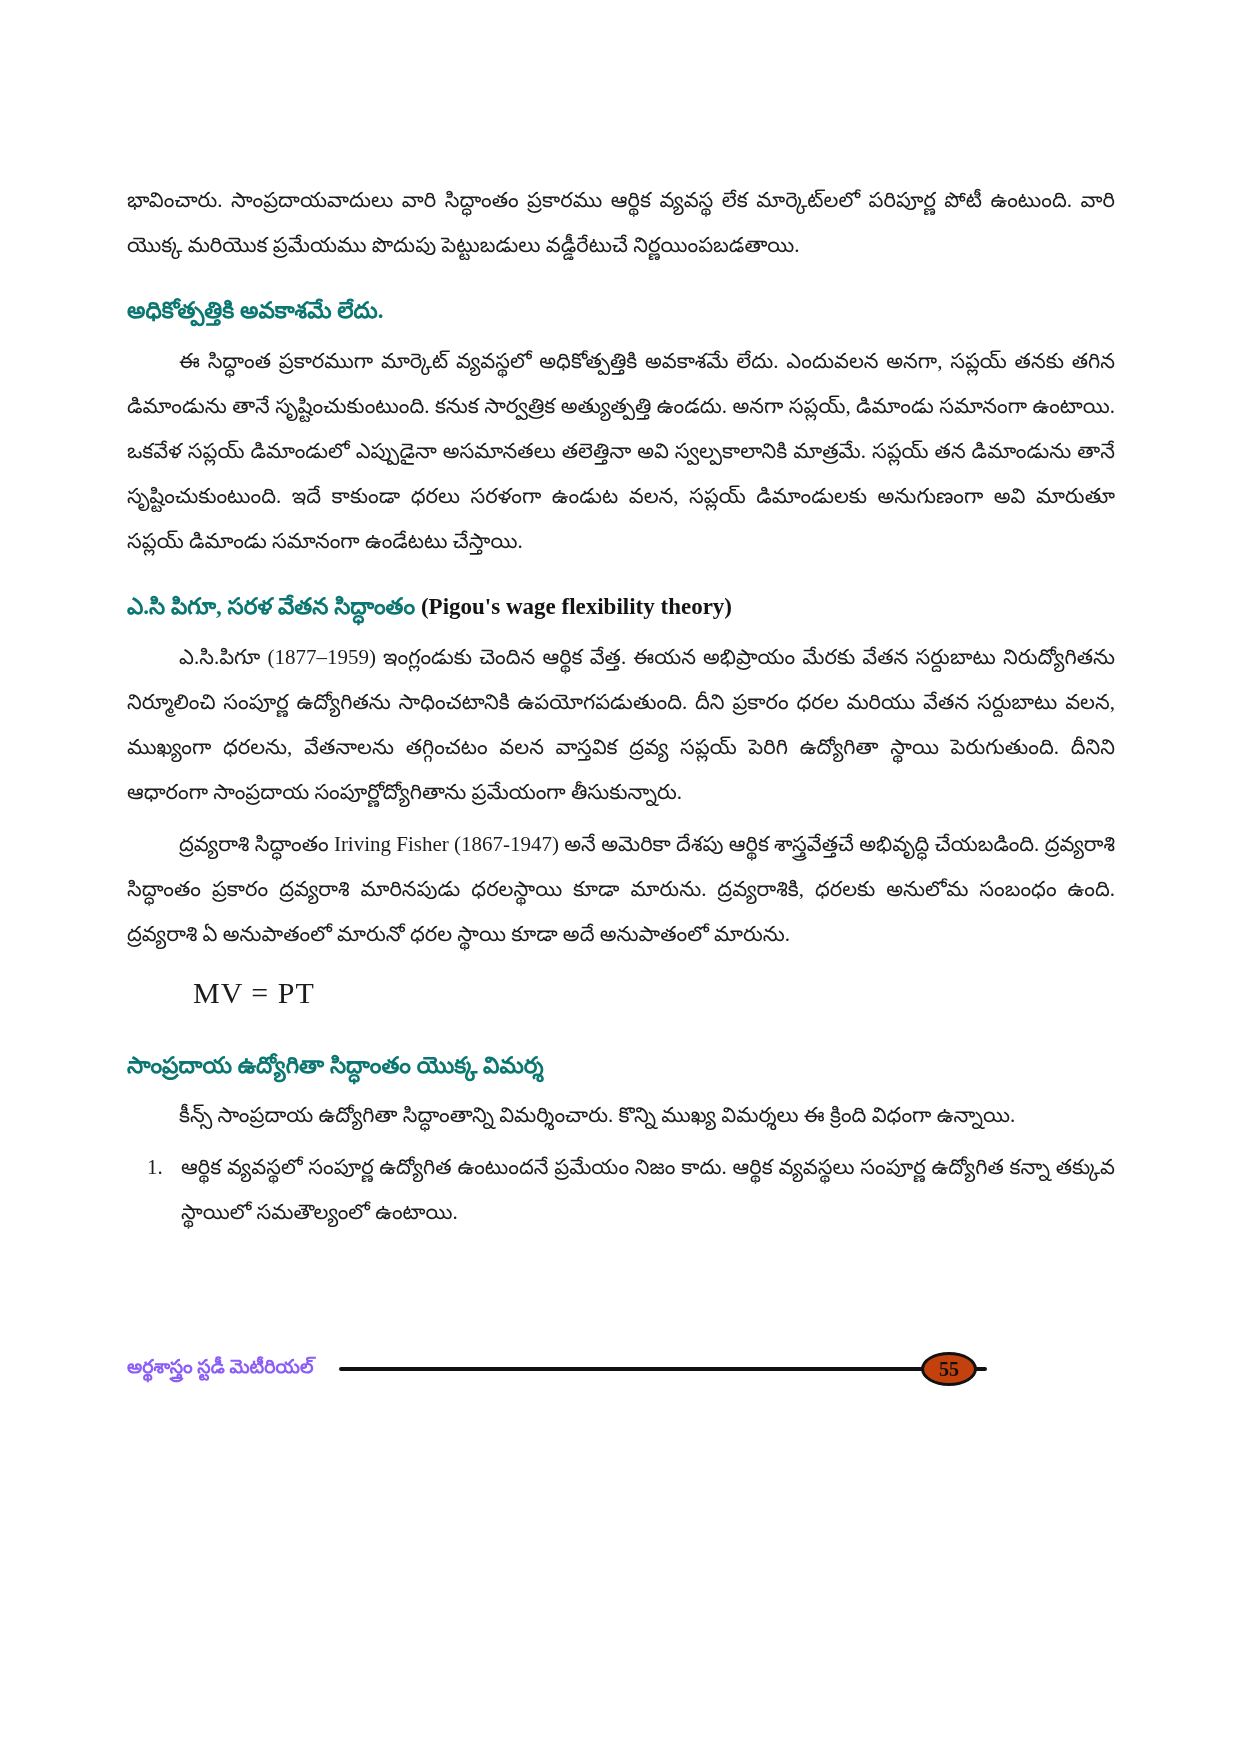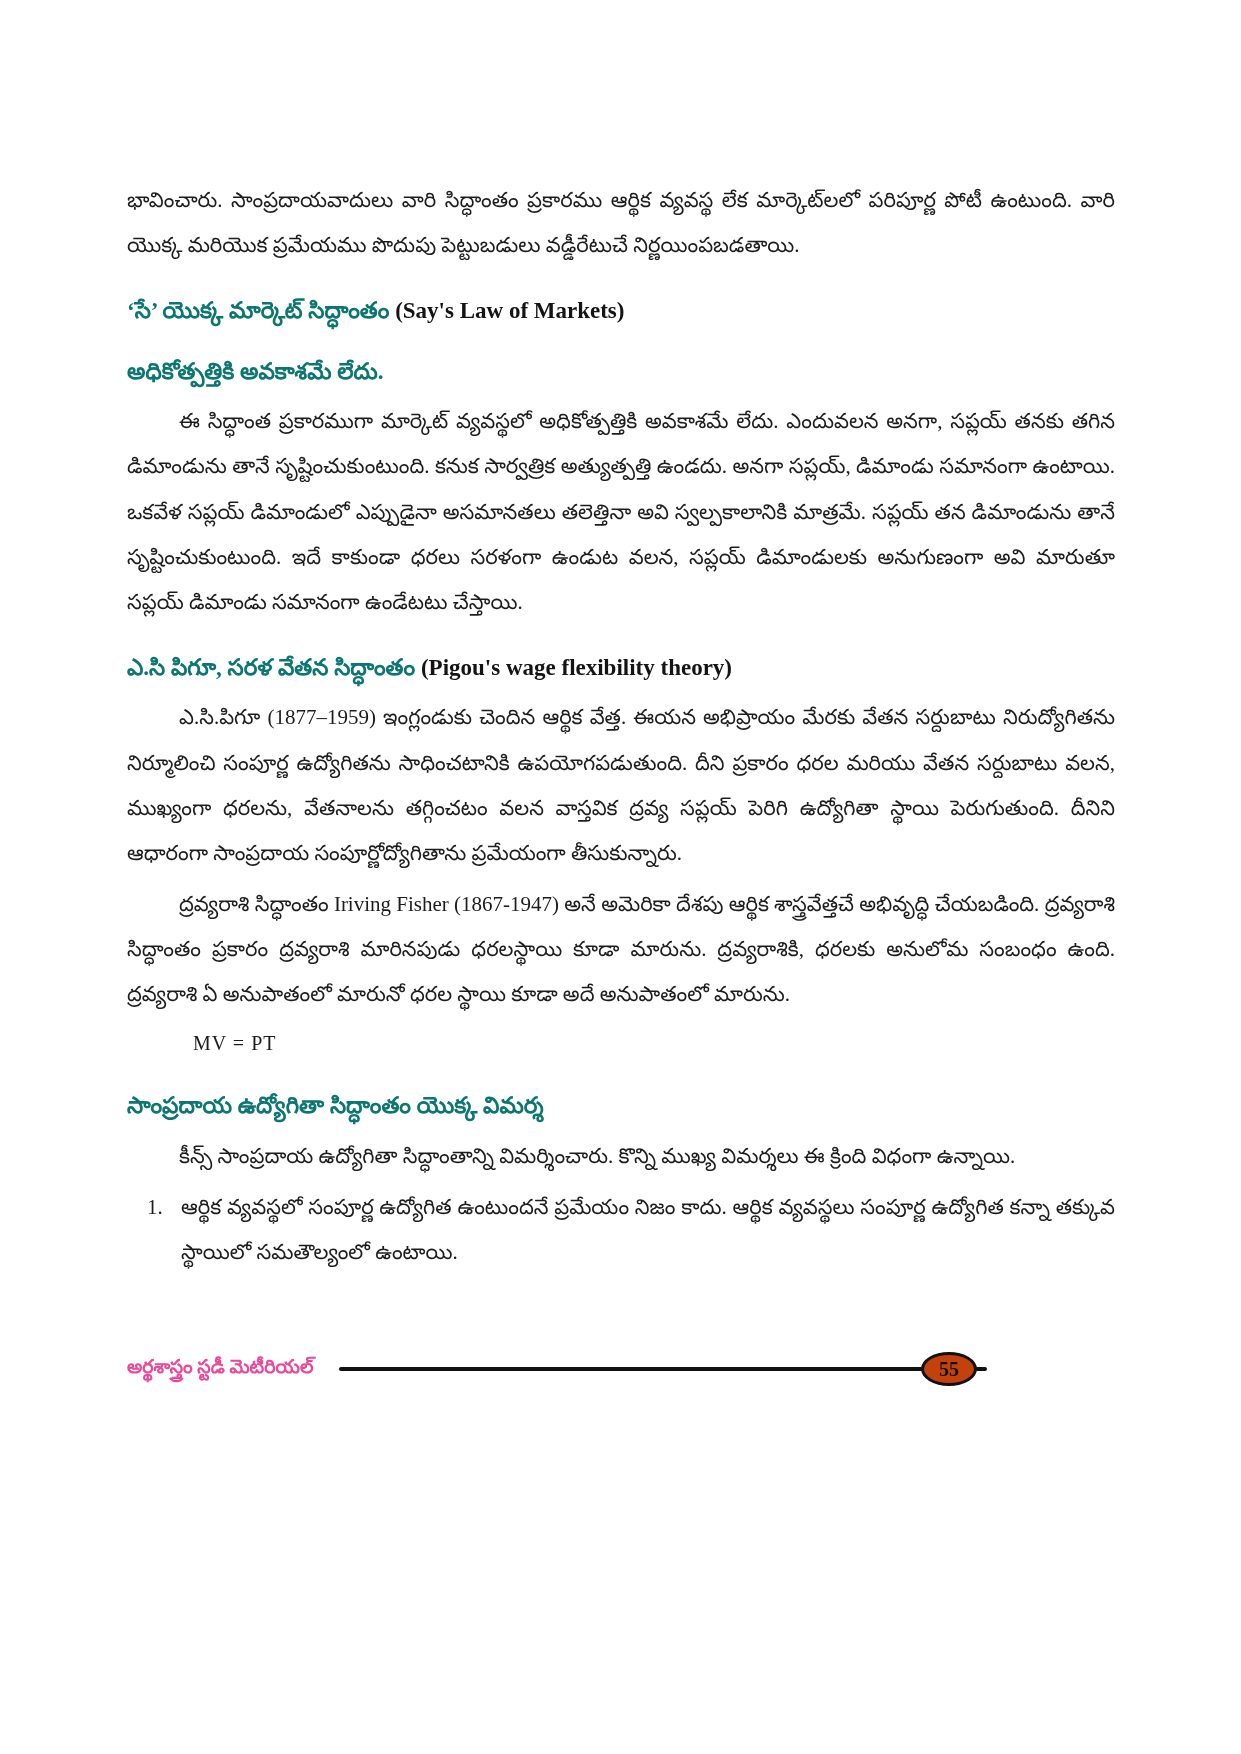--- a/index.html
+++ b/index.html
@@ -39,21 +39,21 @@
     color: #141414;
     font-family: "Liberation Serif", serif;
     font-weight: bold;
   }
   .fisher-label {
     font-size: 21px;
     line-height: 2.1;
     margin: 4px 0 0 52px;
   }
   .equation {
-    font-size: 20px;
+    font-size: 30px;
     line-height: 2.0;
     margin: 2px 0 6px 66px;
     letter-spacing: 1px;
   }
   .list-item {
     display: flex;
     align-items: flex-start;
     margin: 6px 0 0 20px;
   }
   .list-number {
@@ -70,21 +70,21 @@
   }
   .footer {
     position: absolute;
     top: 1352px;
     left: 127px;
     width: 860px;
     display: flex;
     align-items: center;
   }
   .footer-label {
-    color: #ec4899;
+    color: #8b5cf6;
     font-weight: bold;
     font-size: 19px;
     white-space: nowrap;
     margin-right: 26px;
   }
   .footer-line {
     flex: 1;
     height: 4px;
     background: #111111;
     border-radius: 3px;
@@ -112,21 +112,20 @@
   }
 </style>
 </head>
 <body>
 
 <div class="page">
   <div class="content">
 
     <p class="para intro-para">భావించారు.  సాంప్రదాయవాదులు వారి సిద్ధాంతం ప్రకారము ఆర్థిక వ్యవస్థ లేక మార్కెట్‌లలో పరిపూర్ణ పోటీ ఉంటుంది.  వారి యొక్క మరియొక ప్రమేయము పొదుపు పెట్టుబడులు వడ్డీరేటుచే నిర్ణయింపబడతాయి.</p>
 
-    <h2 class="section-heading"><span>‘సే’ యొక్క మార్కెట్ సిద్ధాంతం</span> <span class="heading-en">(Say's Law of Markets)</span></h2>
 
     <h2 class="section-heading"><span>అధికోత్పత్తికి అవకాశమే లేదు.</span></h2>
     <p class="para">ఈ సిద్ధాంత ప్రకారముగా మార్కెట్ వ్యవస్థలో అధికోత్పత్తికి అవకాశమే లేదు.  ఎందువలన అనగా, సప్లయ్ తనకు తగిన డిమాండును తానే సృష్టించుకుంటుంది.  కనుక సార్వత్రిక అత్యుత్పత్తి ఉండదు.  అనగా సప్లయ్, డిమాండు సమానంగా ఉంటాయి.  ఒకవేళ సప్లయ్ డిమాండులో ఎప్పుడైనా అసమానతలు తలెత్తినా అవి స్వల్పకాలానికి మాత్రమే.  సప్లయ్ తన డిమాండును తానే సృష్టించుకుంటుంది.  ఇదే కాకుండా ధరలు సరళంగా ఉండుట వలన, సప్లయ్ డిమాండులకు అనుగుణంగా అవి మారుతూ సప్లయ్ డిమాండు సమానంగా ఉండేటటు చేస్తాయి.</p>
 
     <h2 class="section-heading"><span>ఎ.సి పిగూ, సరళ వేతన సిద్ధాంతం</span> <span class="heading-en">(Pigou's wage flexibility theory)</span></h2>
     <p class="para">ఎ.సి.పిగూ (1877–1959) ఇంగ్లండుకు చెందిన ఆర్థిక వేత్త.  ఈయన అభిప్రాయం మేరకు వేతన సర్దుబాటు నిరుద్యోగితను నిర్మూలించి సంపూర్ణ ఉద్యోగితను సాధించటానికి ఉపయోగపడుతుంది.  దీని ప్రకారం ధరల మరియు వేతన సర్దుబాటు వలన, ముఖ్యంగా ధరలను, వేతనాలను తగ్గించటం వలన వాస్తవిక ద్రవ్య సప్లయ్ పెరిగి ఉద్యోగితా స్థాయి పెరుగుతుంది.  దీనిని ఆధారంగా సాంప్రదాయ సంపూర్ణోద్యోగితాను ప్రమేయంగా తీసుకున్నారు.</p>
 
     <p class="para">ద్రవ్యరాశి సిద్ధాంతం  Iriving Fisher (1867-1947) అనే అమెరికా దేశపు ఆర్థిక శాస్త్రవేత్తచే అభివృద్ధి చేయబడింది.  ద్రవ్యరాశి సిద్ధాంతం ప్రకారం ద్రవ్యరాశి మారినపుడు ధరలస్థాయి కూడా మారును.  ద్రవ్యరాశికి, ధరలకు అనులోమ సంబంధం ఉంది.  ద్రవ్యరాశి ఏ అనుపాతంలో మారునో ధరల స్థాయి కూడా అదే అనుపాతంలో మారును.</p>
     <div class="equation">MV = PT</div>
 

